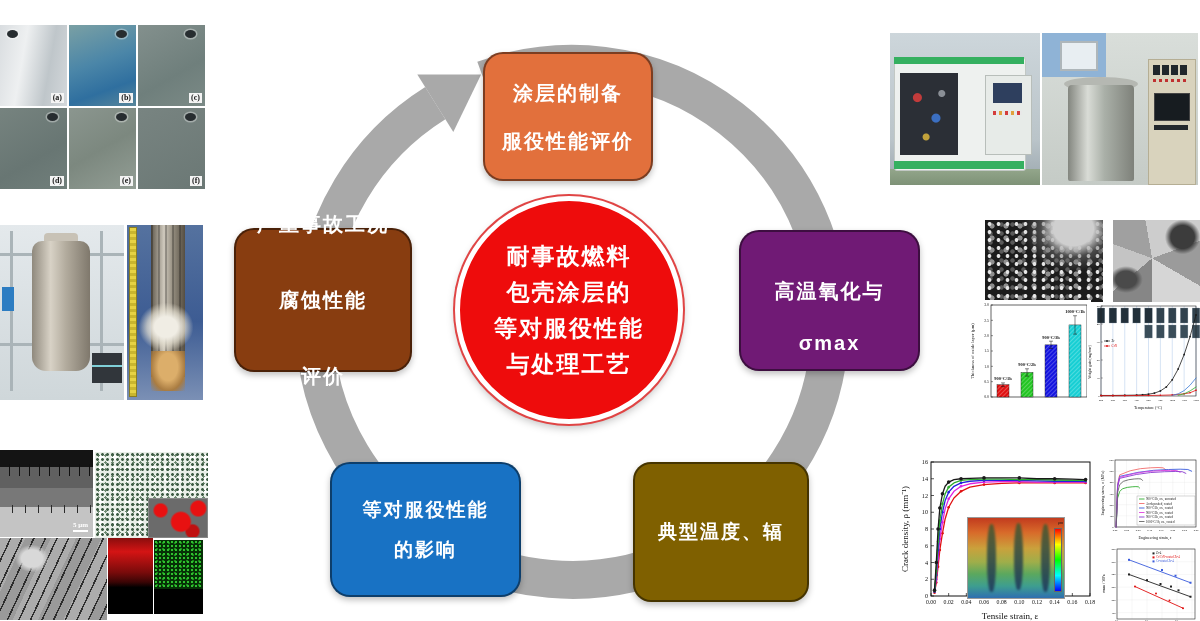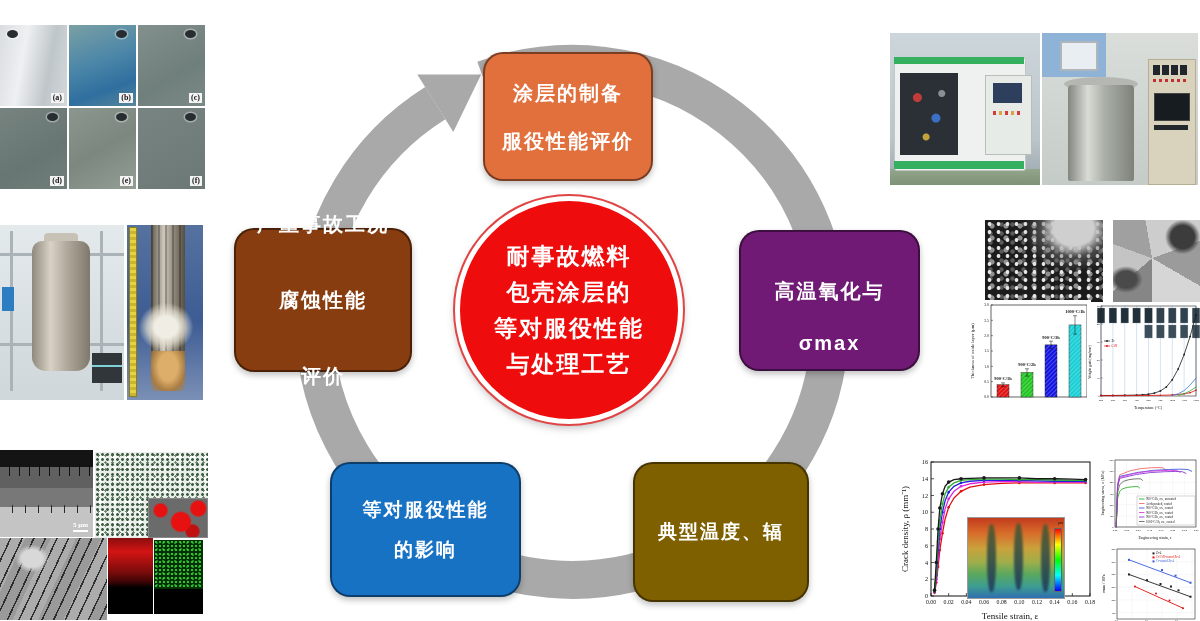--- a/index.html
+++ b/index.html
@@ -12,21 +12,21 @@
   #ringsvg{left:0;top:0;pointer-events:none;}
 
   
   .node{position:absolute;display:flex;flex-direction:column;justify-content:center;align-items:center;
         color:#fff;font-weight:bold;text-align:center;border-radius:20px;
         border:2px solid rgba(0,0,0,0.45);box-shadow:0 3px 6px rgba(0,0,0,0.25);z-index:3;
         letter-spacing:2px;}
   .node span{display:block;}
   .n-prep   {left:483px;top:8px;  width:166px;height:125px;font-size:20px;line-height:48px;}
   .n-oxid   {left:739px;top:230px;width:177px;height:137px;font-size:20px;line-height:52px;}
-  .n-typ    {left:633px;top:462px;width:172px;height:136px;font-size:19px;line-height:40px;}
+  .n-typ    {left:633px;top:462px;width:172px;height:136px;font-size:19px;line-height:40px;border-radius:18px;}
   .n-infl   {left:330px;top:462px;width:187px;height:131px;font-size:19px;line-height:40px;}
   .n-sev    {left:234px;top:228px;width:174px;height:140px;font-size:20px;line-height:40px;gap:36px;}
 
   .center-circle{position:absolute;left:455px;top:196px;width:228px;height:228px;border-radius:50%;
         display:flex;flex-direction:column;justify-content:center;align-items:center;
         color:#fff;font-weight:bold;font-size:23px;line-height:36px;letter-spacing:2px;
         border:5px solid #ffffff;box-shadow:0 0 0 2px #e04545,0 4px 8px rgba(0,0,0,0.25);z-index:4;
         box-sizing:border-box;text-align:center;}
 
   

